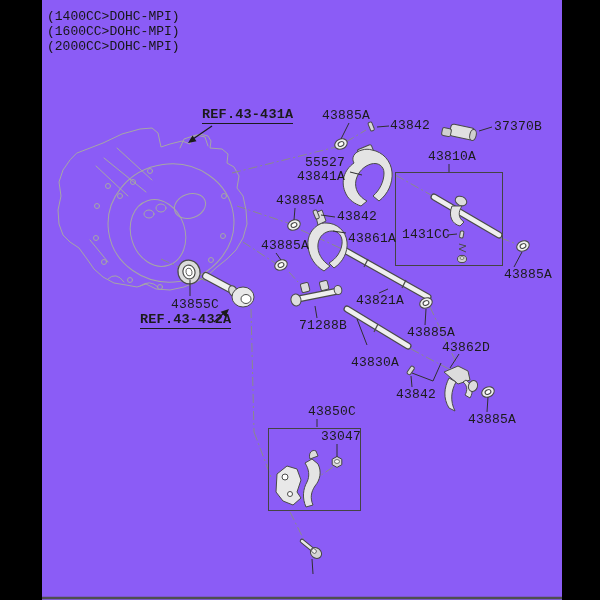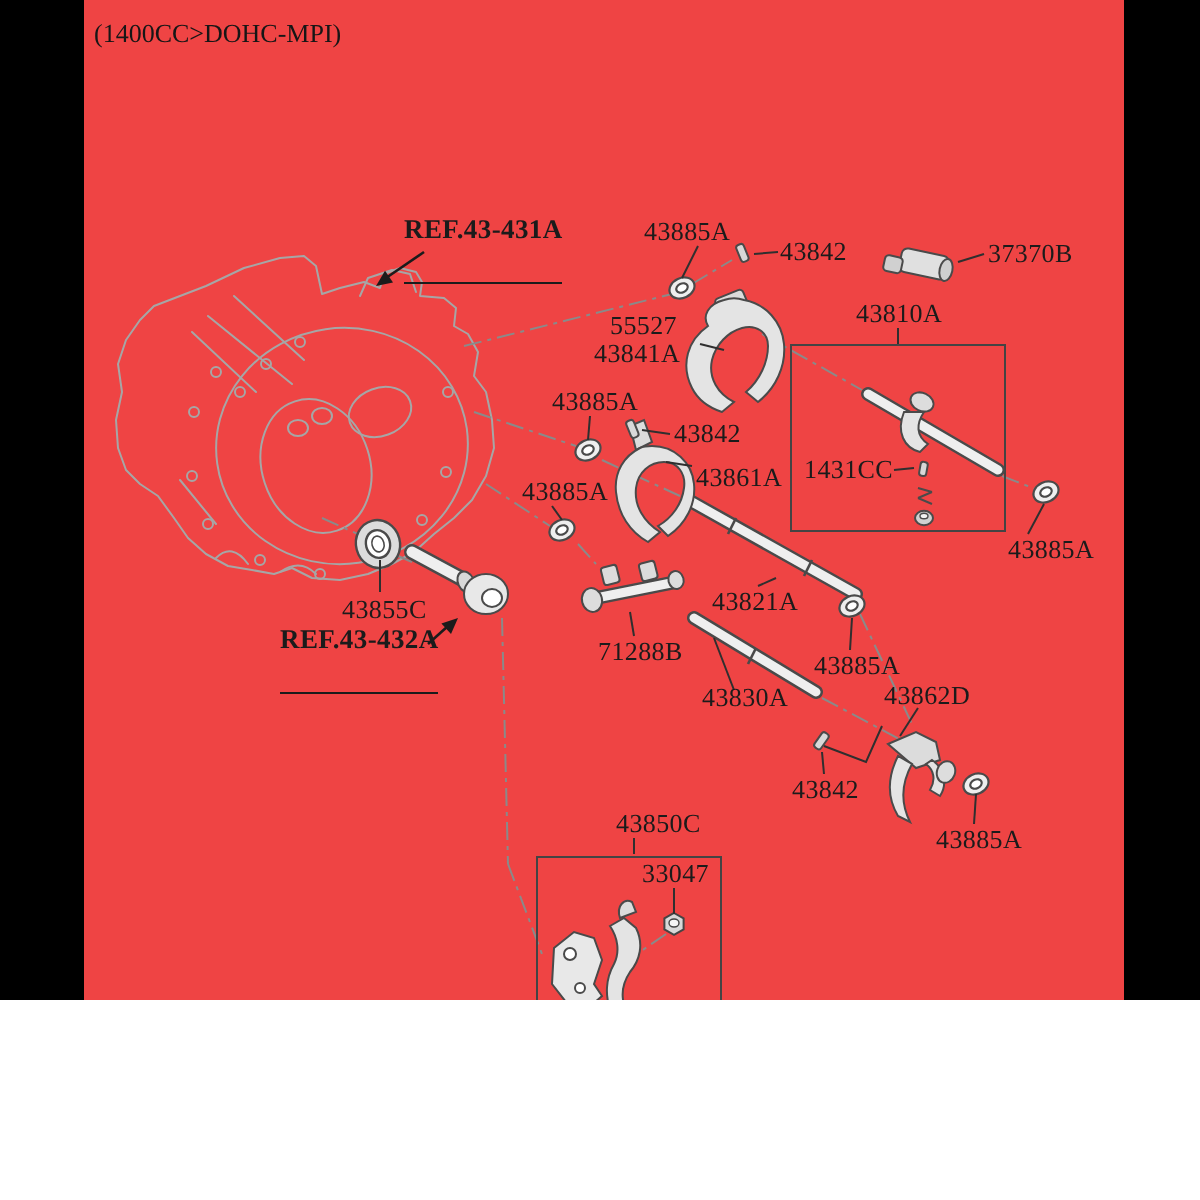--- a/index.html
+++ b/index.html
@@ -1,24 +1,24 @@
 <!DOCTYPE html>
 <html><head>
 <meta charset="utf-8">
 <style>
   html,body{margin:0;padding:0;background:#fff;}
-  .stage{position:relative;width:600px;height:500px;background:#ef4444;overflow:hidden;
-         font-family:Liberation Serif, serif;}
+  .stage{position:relative;width:600px;height:600px;background:#8b5cf6;overflow:hidden;
+         font-family:Liberation Mono, monospace;}
   .bar{position:absolute;top:0;height:600px;background:#000;}
   .bar.left{left:0;width:42px;}
   .bar.right{left:562px;width:38px;}
   svg.art{position:absolute;left:0;top:0;width:600px;height:600px;}
   .lbl{position:absolute;font-size:13px;color:#1b1b1b;white-space:nowrap;line-height:14px;
        letter-spacing:.2px;}
-  .ref{font-weight:bold;font-size:13.5px;border-bottom:1.7px solid #1b1b1b;padding-bottom:19px;}
+  .ref{font-weight:bold;font-size:13.5px;border-bottom:1.7px solid #1b1b1b;padding-bottom:1px;}
   .spec{position:absolute;left:47px;font-size:13px;color:#161616;white-space:nowrap;}
 </style>
 </head>
 <body>
 
 <div class="stage">
 
   <div class="bar left"></div>
   <div class="bar right"></div>
 
@@ -235,40 +235,42 @@
     </g>
     <g>
       <line x1="214" y1="322" x2="224" y2="313" stroke="#1b1b1b" stroke-width="1.3"></line>
       <polygon points="229,309 225.5,317 220.7,311.8" fill="#1b1b1b"></polygon>
     </g>
 
     <line x1="42" y1="598" x2="562" y2="598" stroke="#4f4f4f" stroke-width="2.5"></line>
   </svg>
 
   <div class="spec" style="top:9px">(1400CC&gt;DOHC-MPI)</div>
+  <div class="spec" style="top:24px">(1600CC&gt;DOHC-MPI)</div>
+  <div class="spec" style="top:39px">(2000CC&gt;DOHC-MPI)</div>
 
   <div class="lbl ref" style="left:202px;top:108px">REF.43-431A</div>
   <div class="lbl" style="left:322px;top:109px">43885A</div>
   <div class="lbl" style="left:390px;top:119px">43842</div>
   <div class="lbl" style="left:494px;top:120px">37370B</div>
   <div class="lbl" style="left:305px;top:156px">55527</div>
   <div class="lbl" style="left:297px;top:170px">43841A</div>
   <div class="lbl" style="left:428px;top:150px">43810A</div>
   <div class="lbl" style="left:276px;top:194px">43885A</div>
   <div class="lbl" style="left:337px;top:210px">43842</div>
   <div class="lbl" style="left:348px;top:232px">43861A</div>
   <div class="lbl" style="left:402px;top:228px">1431CC</div>
   <div class="lbl" style="left:261px;top:239px">43885A</div>
   <div class="lbl" style="left:504px;top:268px">43885A</div>
   <div class="lbl" style="left:171px;top:298px">43855C</div>
   <div class="lbl ref" style="left:140px;top:313px">REF.43-432A</div>
   <div class="lbl" style="left:356px;top:294px">43821A</div>
   <div class="lbl" style="left:299px;top:319px">71288B</div>
   <div class="lbl" style="left:407px;top:326px">43885A</div>
-  <div class="lbl" style="left:351px;top:342px">43830A</div>
+  <div class="lbl" style="left:351px;top:356px">43830A</div>
   <div class="lbl" style="left:442px;top:341px">43862D</div>
   <div class="lbl" style="left:396px;top:388px">43842</div>
   <div class="lbl" style="left:468px;top:413px">43885A</div>
   <div class="lbl" style="left:308px;top:405px">43850C</div>
   <div class="lbl" style="left:321px;top:430px">33047</div>
   <div class="lbl" style="left:292px;top:605px">1140FE</div>
 
 </div>
 
 </body></html>

